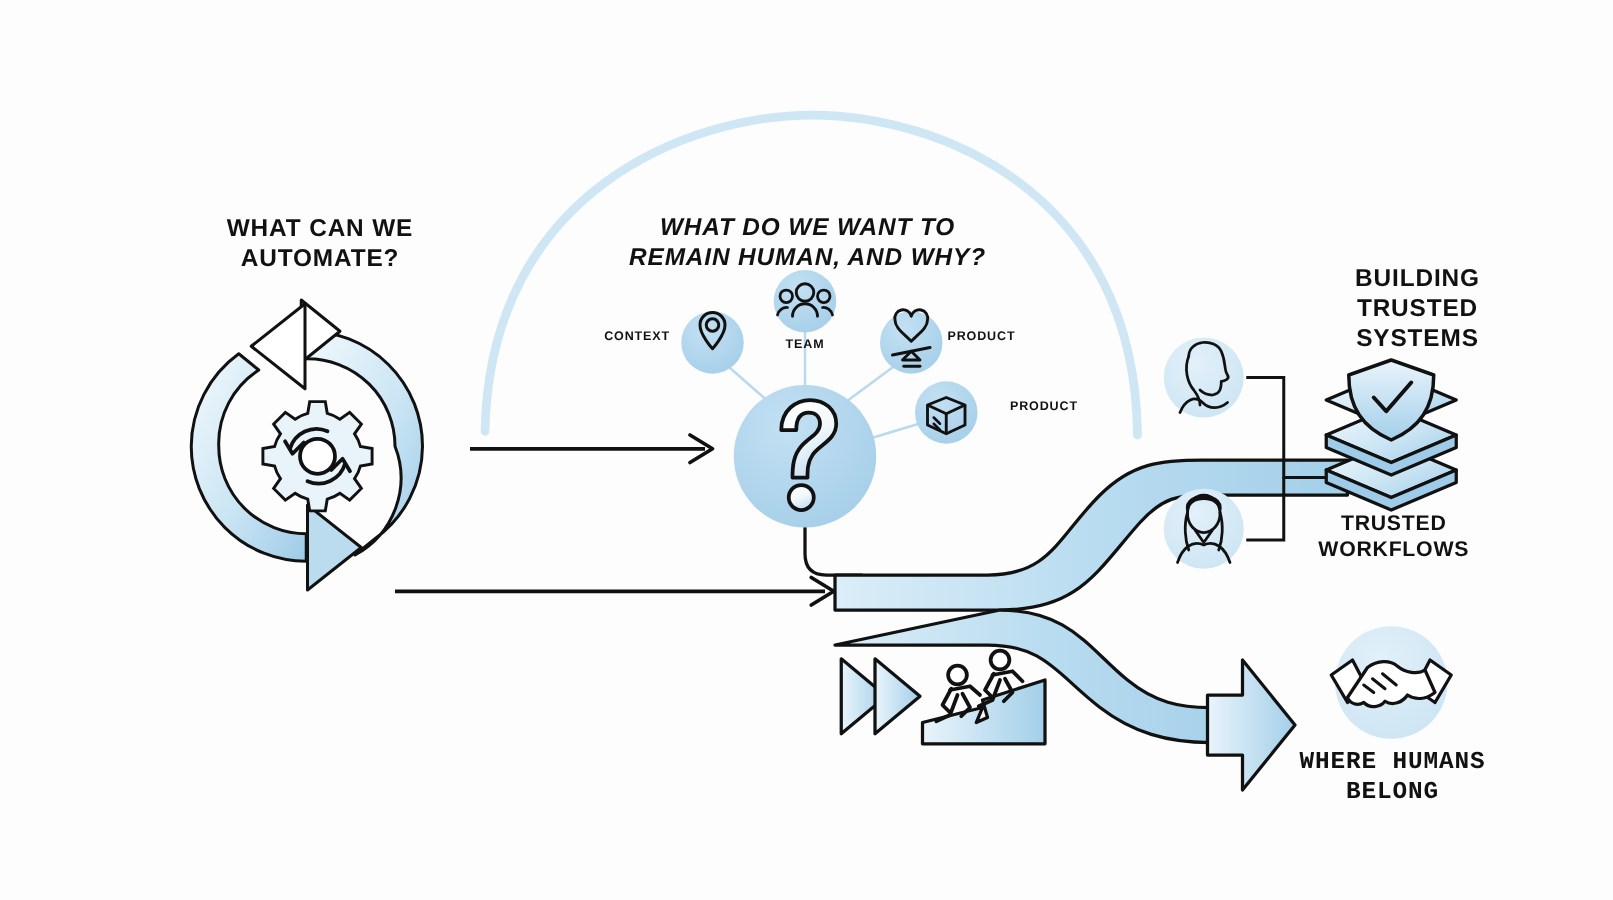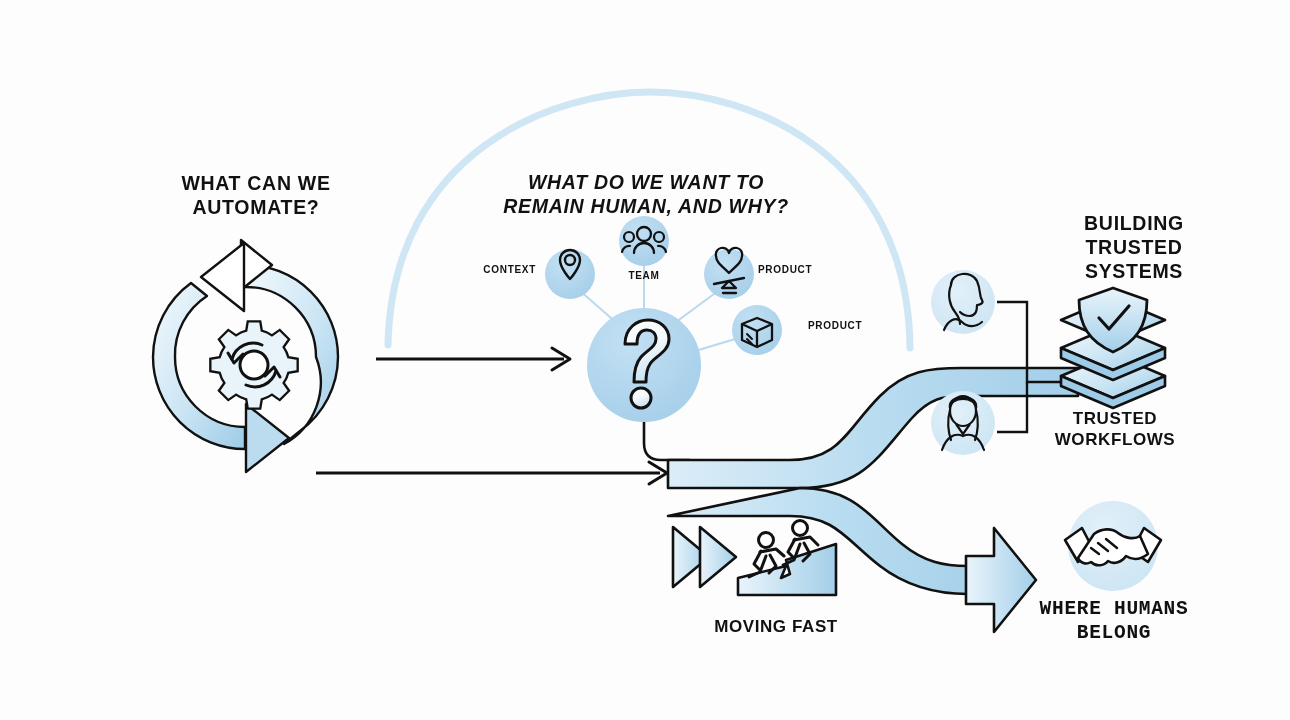--- a/index.html
+++ b/index.html
@@ -282,18 +282,17 @@
 
   <div class="lbl sm" style="left:596px;top:270px;width:96px;">TEAM</div>
 
   <div class="lbl sm rightal" style="left:758px;top:264px;width:120px;">PRODUCT</div>
 
   <div class="lbl sm rightal" style="left:788px;top:320px;width:130px;margin-left:20px;">PRODUCT</div>
 
   <div class="lbl mid" style="left:1022px;top:409px;width:186px;">TRUSTED
 WORKFLOWS</div>
 
-  <div class="lbl mid" style="left:676px;top:617px;width:200px;">MOVING FAST</div>
 
   <div class="lbl big" style="left:1008px;top:598px;width:212px;font-family:Liberation Mono, monospace;">WHERE HUMANS
 BELONG</div>
 
 </div>
 
 </body></html>

